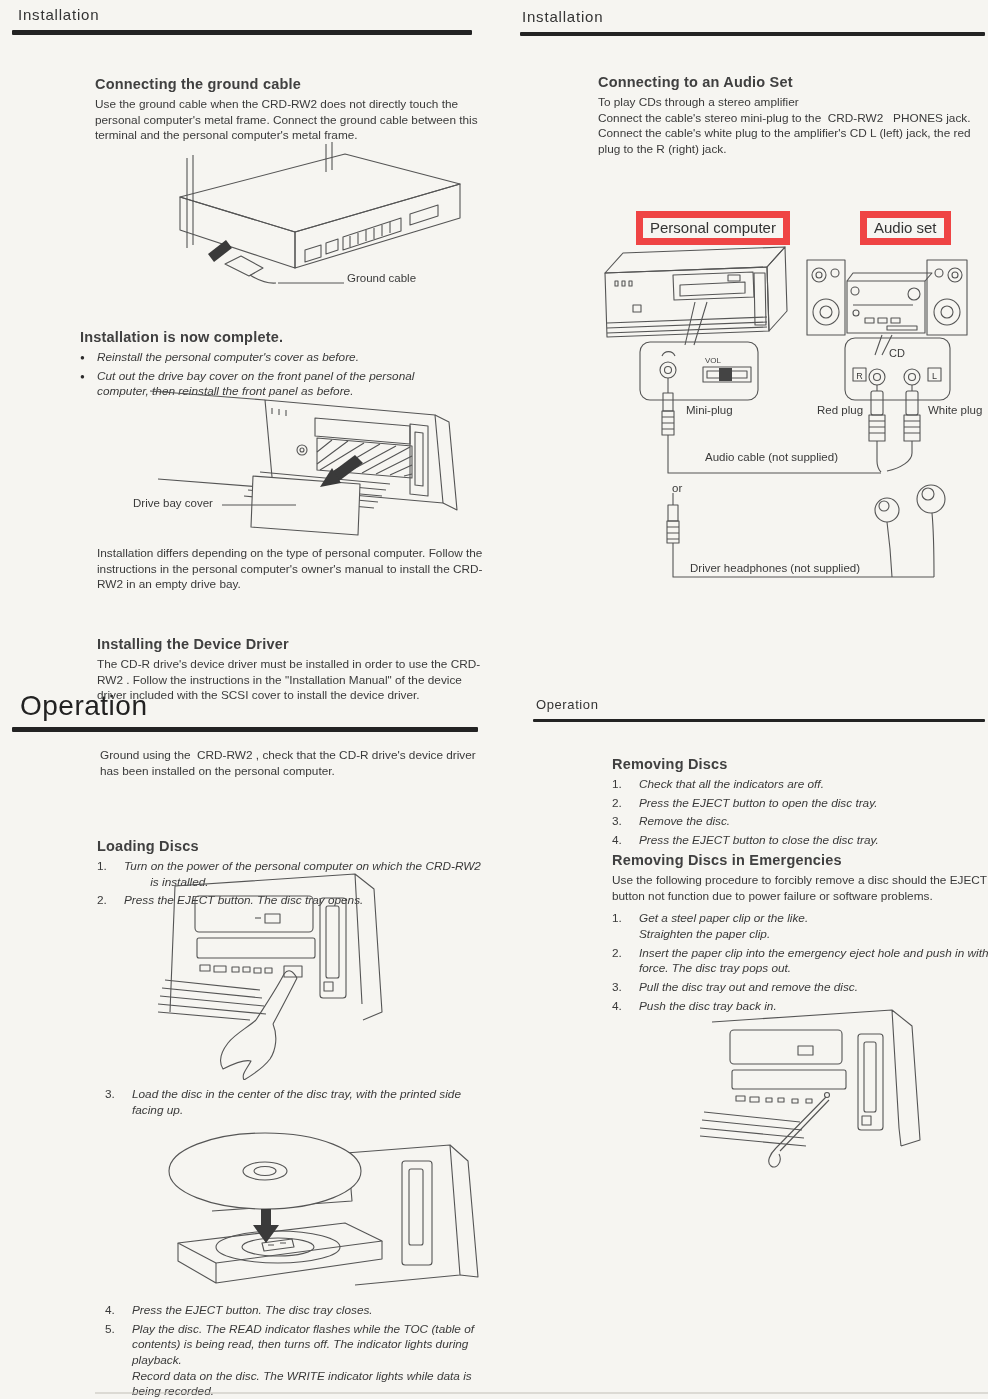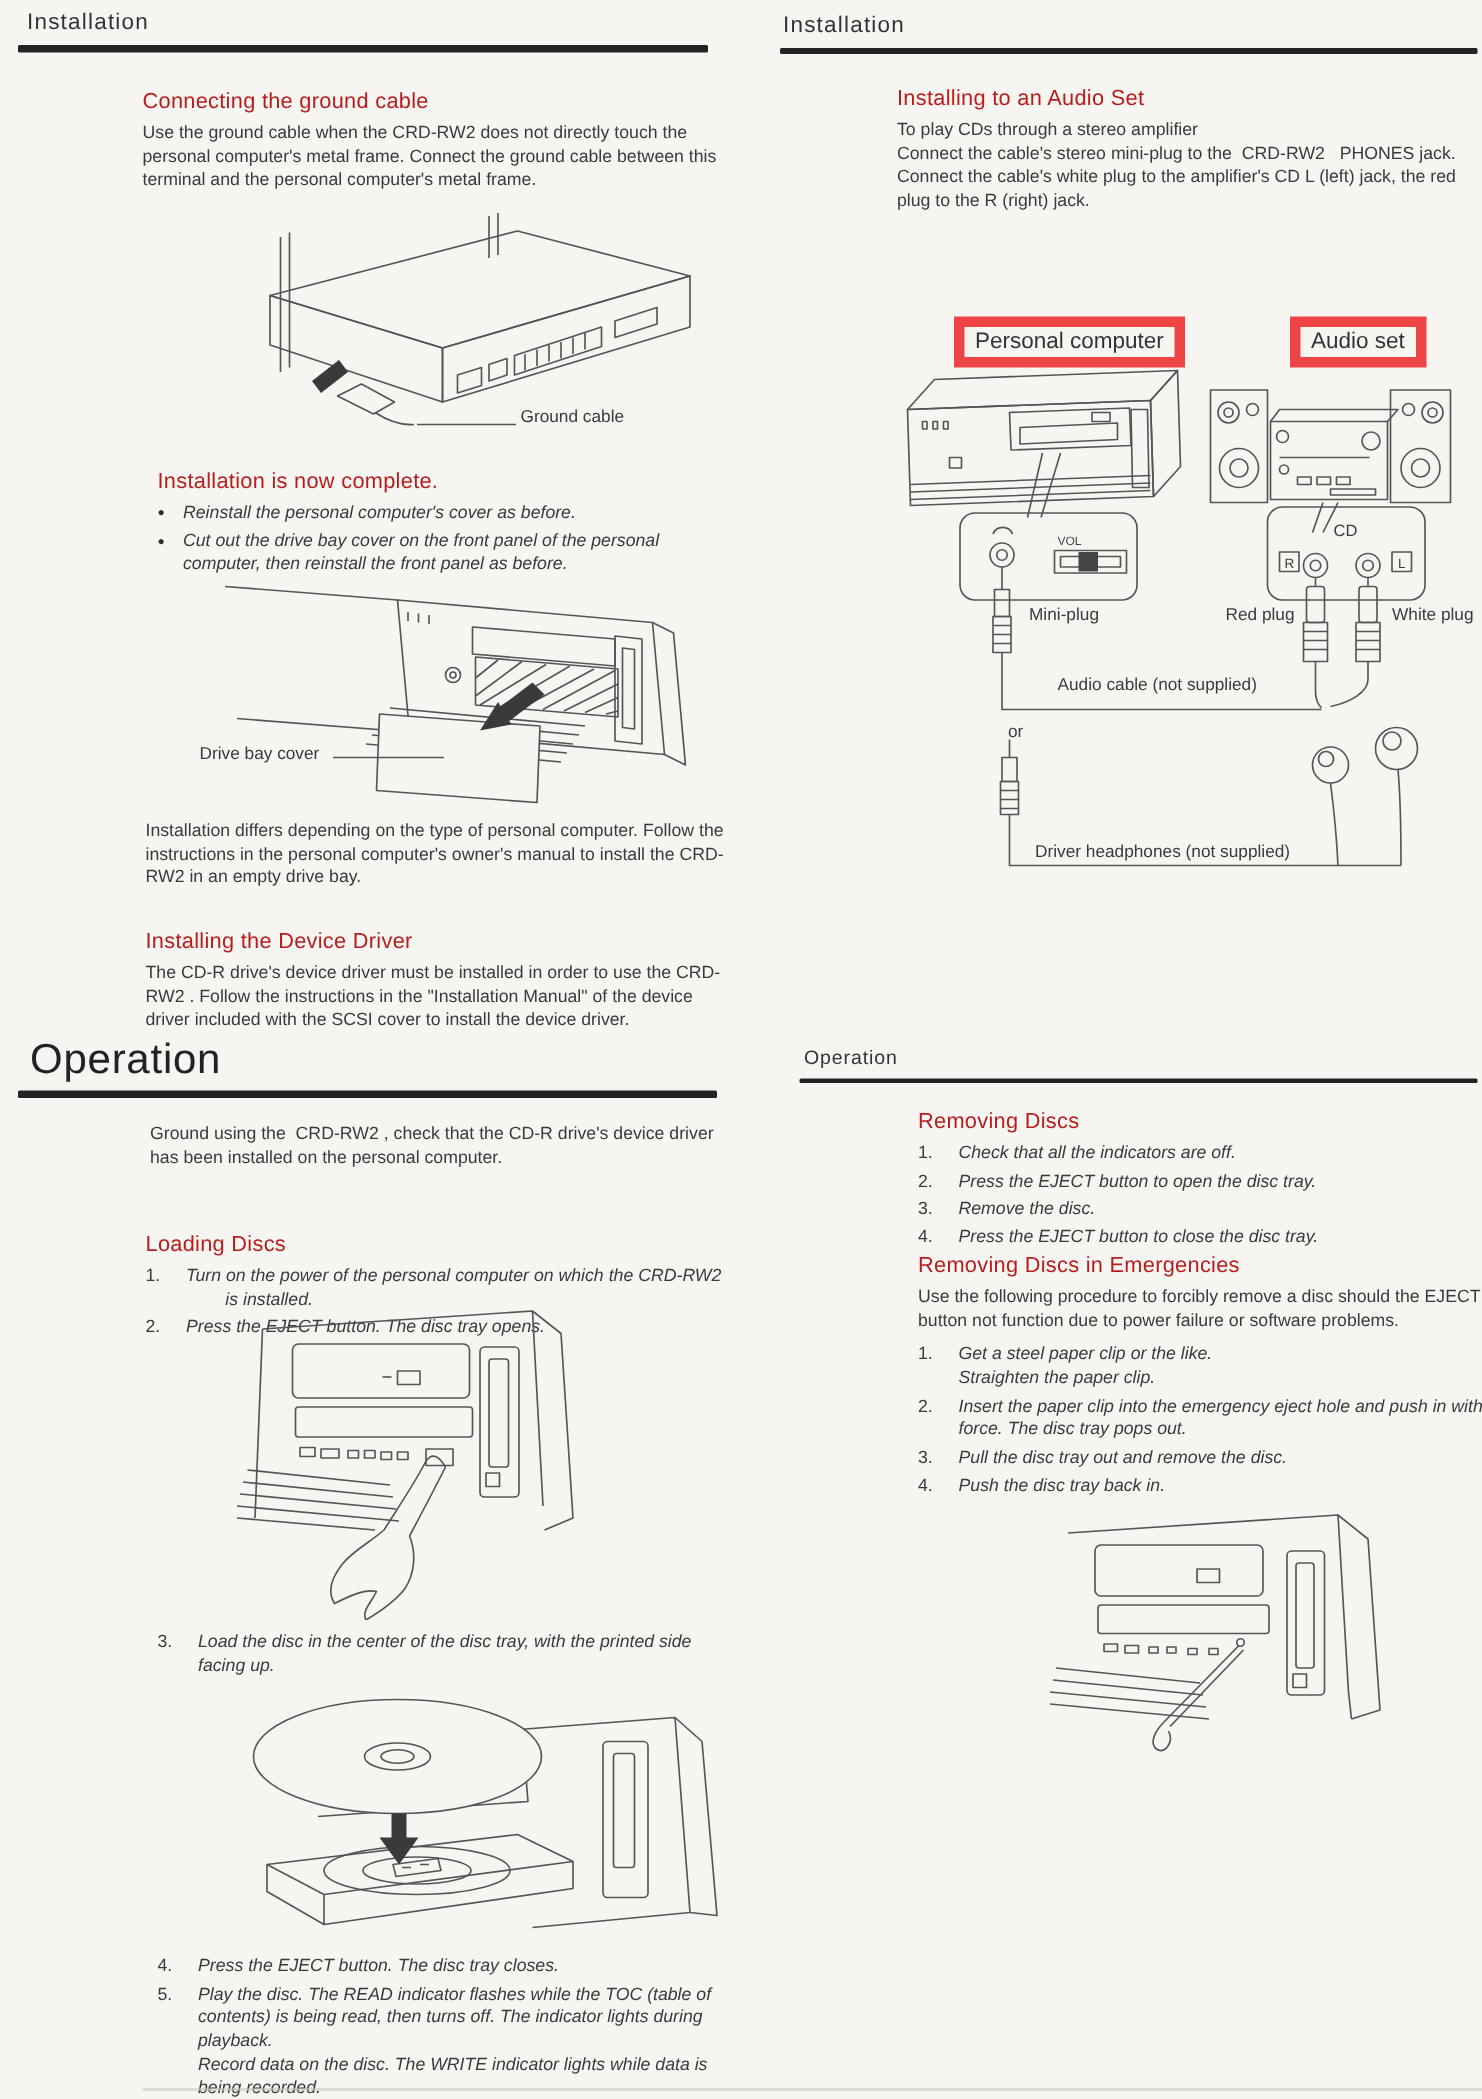--- a/index.html
+++ b/index.html
@@ -8,21 +8,21 @@
     background:#efeeea;
     font-family:"Liberation Sans", sans-serif;
     color:#3a3a3a;
   }
   .page { position:absolute; left:0; top:0; width:988px; height:1399px;
           background:#f6f5f1; overflow:hidden; }
   .runhead { position:absolute; font-size:15px; letter-spacing:.8px; color:#333; }
   .runhead-sm { position:absolute; font-size:13px; letter-spacing:.6px; color:#333; }
   .rule { position:absolute; background:#232323; border-radius:1px; }
   .sec { position:absolute; }
-  .h3 { font-size:14.5px; font-weight:normal; color:#b91c1c; margin:0 0 5px 0; letter-spacing:.2px; }
+  .h3 { font-size:14.5px; font-weight:bold; color:#404040; margin:16px 0 5px 0; letter-spacing:.2px; }
   .body { font-size:11.8px; line-height:1.33; margin:0; white-space:pre-wrap; }
   .oph-big { position:absolute; font-size:28px; color:#222; letter-spacing:.5px; }
   .step { display:flex; margin-top:3px; }
   .stepgap { margin-top:7px; }
   .n { flex:none; width:27px; font-size:11.8px; }
   .t { flex:1; font-size:11.8px; line-height:1.33; white-space:pre-wrap;font-style:italic; }
   .bullet-row { display:flex; margin-top:3px; }
   .b { flex:none; width:17px; font-size:8px; padding-top:3px; color:#2b2b2b; }
   .figlabel { position:absolute; font-size:11.5px; color:#3a3a3a; white-space:nowrap; }
   .boxlabel { position:absolute; font-size:15px; color:#333; border:7px solid #ef4444;
@@ -57,21 +57,21 @@
       <path d="M220,105 v-11 M228,102 v-11 M236,99 v-11 M244,97 v-11 M252,94 v-11 M260,91 v-11"></path>
       <path d="M280,72 l28,-9 l0,11 l-28,9 Z"></path>
       <path d="M95,122 l24,12 l14,-8 l-22,-12 Z"></path>
       <path d="M120,133 q14,9 26,8"></path>
       <path d="M148,141 L214,141" stroke-width="1"></path>
     </g>
     <polygon points="78,112 96,98 102,106 84,120" fill="#3a3a3a"></polygon>
   </svg>
   <div class="figlabel" style="left:347px;top:272px">Ground cable</div>
 
-  <div class="sec" style="left:105px;top:313px;width:386px">
+  <div class="sec" style="left:80px;top:313px;width:386px">
     <div class="h3">Installation is now complete.</div>
     <div class="bullet-row">
       <span class="b">●</span>
       <span class="t">Reinstall the personal computer's cover as before.</span>
     </div>
     <div class="bullet-row">
       <span class="b">●</span>
       <span class="t">Cut out the drive bay cover on the front panel of the personal computer, then reinstall the front panel as before.</span>
     </div>
   </div>
@@ -180,21 +180,21 @@
       <span class="n">5.</span>
       <span class="t">Play the disc. The READ indicator flashes while the TOC (table of contents) is being read, then turns off. The indicator lights during playback.
 Record data on the disc. The WRITE indicator lights while data is being recorded.</span>
     </div>
   </div>
 
   <div class="runhead" style="left:522px;top:8px">Installation</div>
   <div class="rule" style="left:520px;top:32px;width:465px;height:4px"></div>
 
   <div class="sec" style="left:598px;top:58px;width:390px">
-    <div class="h3">Installing to an Audio Set</div>
+    <div class="h3">Connecting to an Audio Set</div>
     <p class="body">To play CDs through a stereo amplifier</p>
     <p class="body">Connect the cable's stereo mini-plug to the  CRD-RW2   PHONES jack.</p>
     <p class="body">Connect the cable's white plug to the amplifier's CD L (left) jack, the red plug to the R (right) jack.</p>
   </div>
 
   <div class="boxlabel" style="left:636px;top:211px">Personal computer</div>
   <div class="boxlabel" style="left:860px;top:211px">Audio set</div>
 
   <svg class="fig" style="left:535px;top:205px" width="453" height="398" viewBox="0 0 453 398">
     <g stroke="#555" stroke-width="1.1" fill="none" stroke-linejoin="round">

